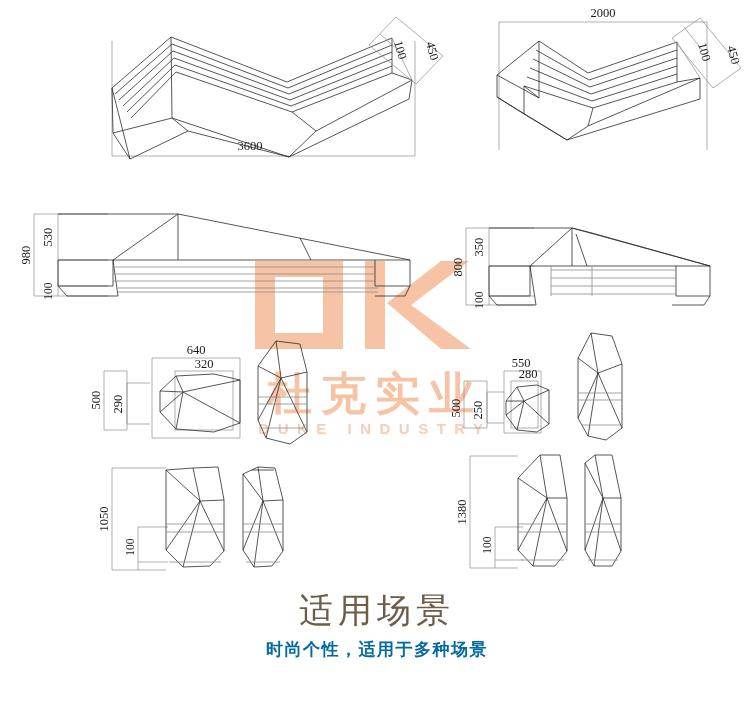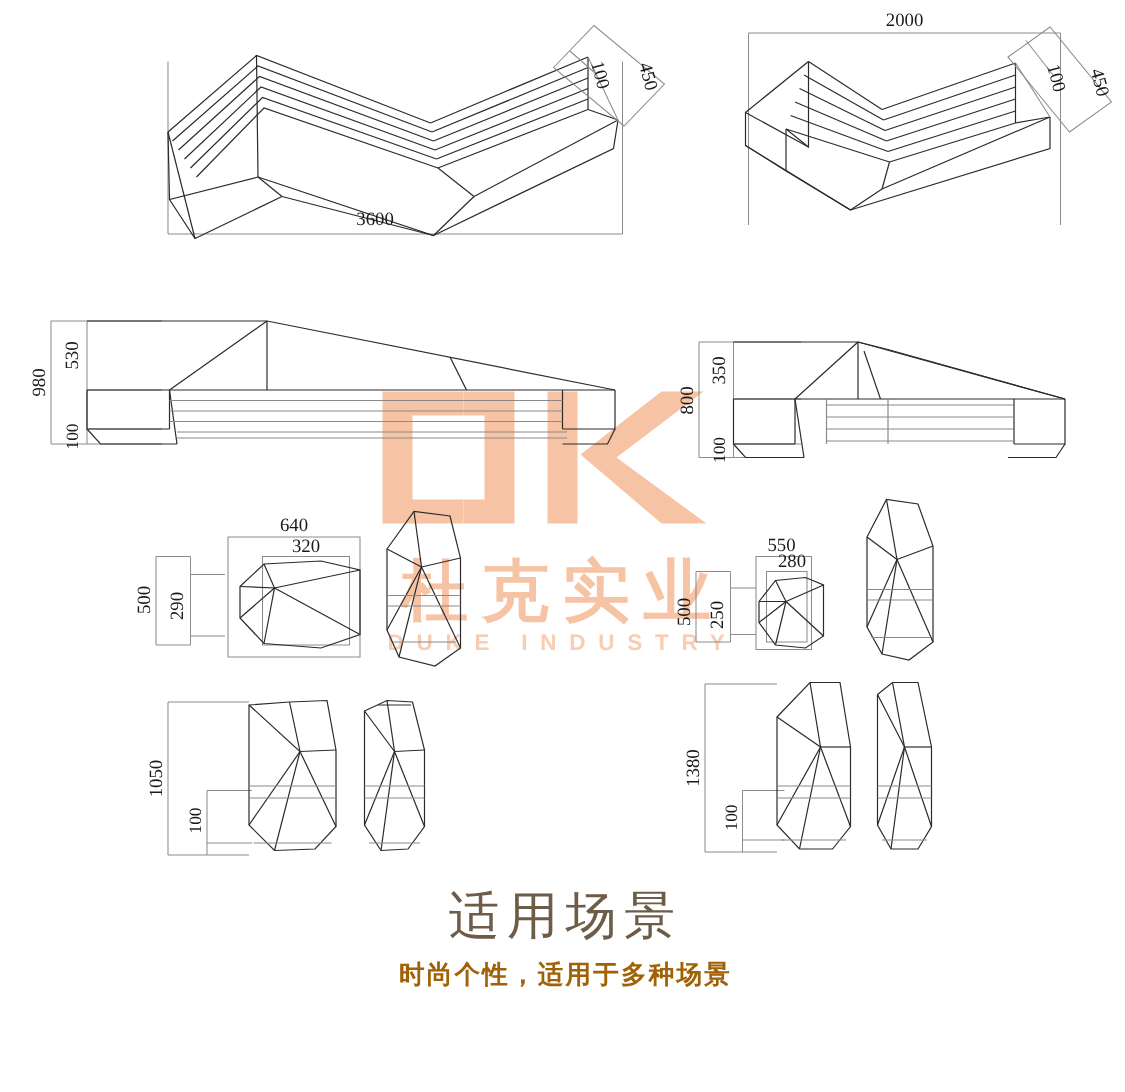--- a/index.html
+++ b/index.html
@@ -36,21 +36,21 @@
   .caption-title{
     top:588px;
     font-family:"DejaVu Sans", sans-serif;
     font-size:34px;font-weight:normal;letter-spacing:5px;
     color:#6d5c47;
   }
   .caption-sub{
     top:638px;
     font-family:"DejaVu Sans", sans-serif;
     font-size:17px;font-weight:bold;letter-spacing:1.5px;
-    color:#a16207;
+    color:#0369a1;
   }
 
   
   .dwg{stroke-linecap:butt;stroke-linejoin:miter;}
   .obj{fill:none;stroke:#2b2b2b;stroke-width:0.8;}
   .objl{fill:none;stroke:#8a8a8a;stroke-width:0.8;}
   .dim{fill:none;stroke:#8c8c8c;stroke-width:0.7;}
   .dimbox{fill:none;stroke:#8c8c8c;stroke-width:0.7;}
   text.dimtext{
     font-family:"Liberation Serif", serif;

